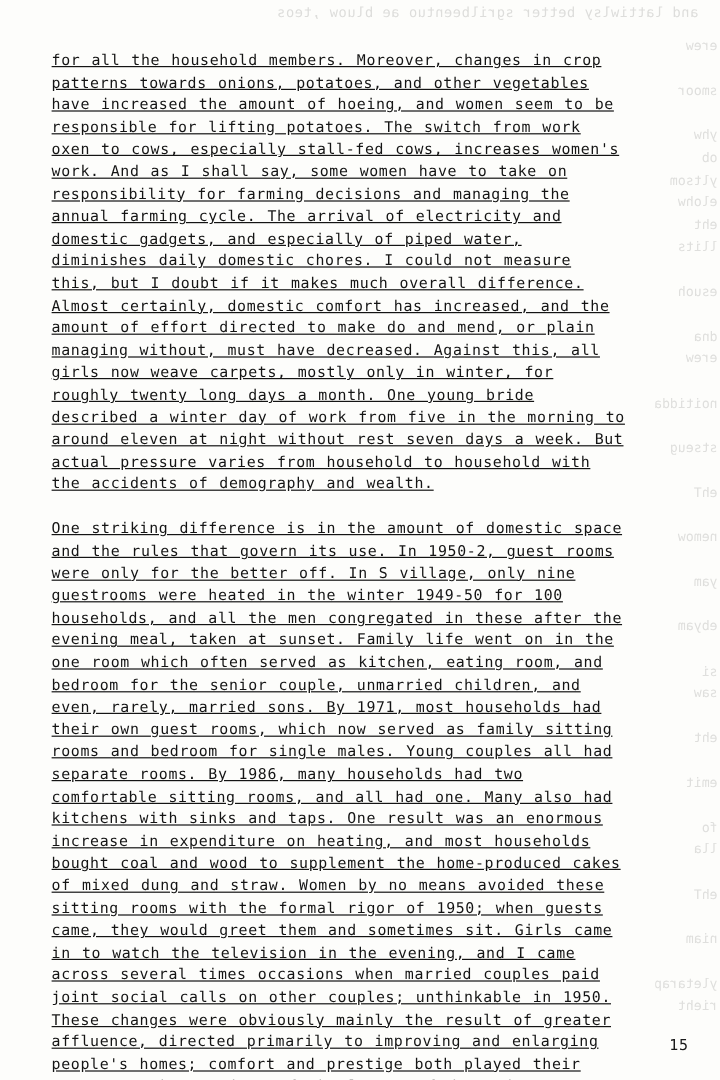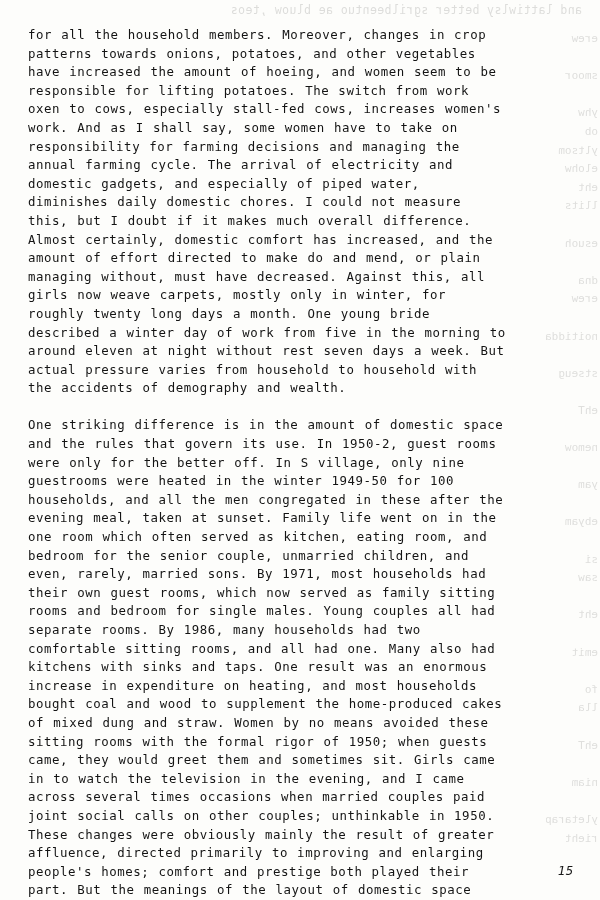--- a/index.html
+++ b/index.html
@@ -55,42 +55,42 @@
   }
 
   .content {
     position: absolute;
     top: 26px;
     left: 28px;
     width: 548px;
   }
 
   p.para {
-    margin: 0;
+    margin: 15px;
     font-size: 12.4px;
     line-height: 18.6px;
     color: #141414;
     letter-spacing: 0.55px;
     word-spacing: 1.2px;
     white-space: pre-wrap;
     text-align: left;
+    text-decoration: underline;
   }
 
   p.para + p.para {
     margin-top: 18.6px;
   }
 
   .folio {
     position: absolute;
     right: 26px;
     bottom: 22px;
     font-size: 12.5px;
     color: #1a1a1a;
     letter-spacing: 0.6px;
-    font-style: italic;
   }
 </style>
 </head>
 <body>
 
 <div class="page">
 
   <div class="bleed-top">and   lattiwlsy  better  sgrilbeentuo  ae  bluow  ,teos</div>
 
   <div class="bleed-right">erew

